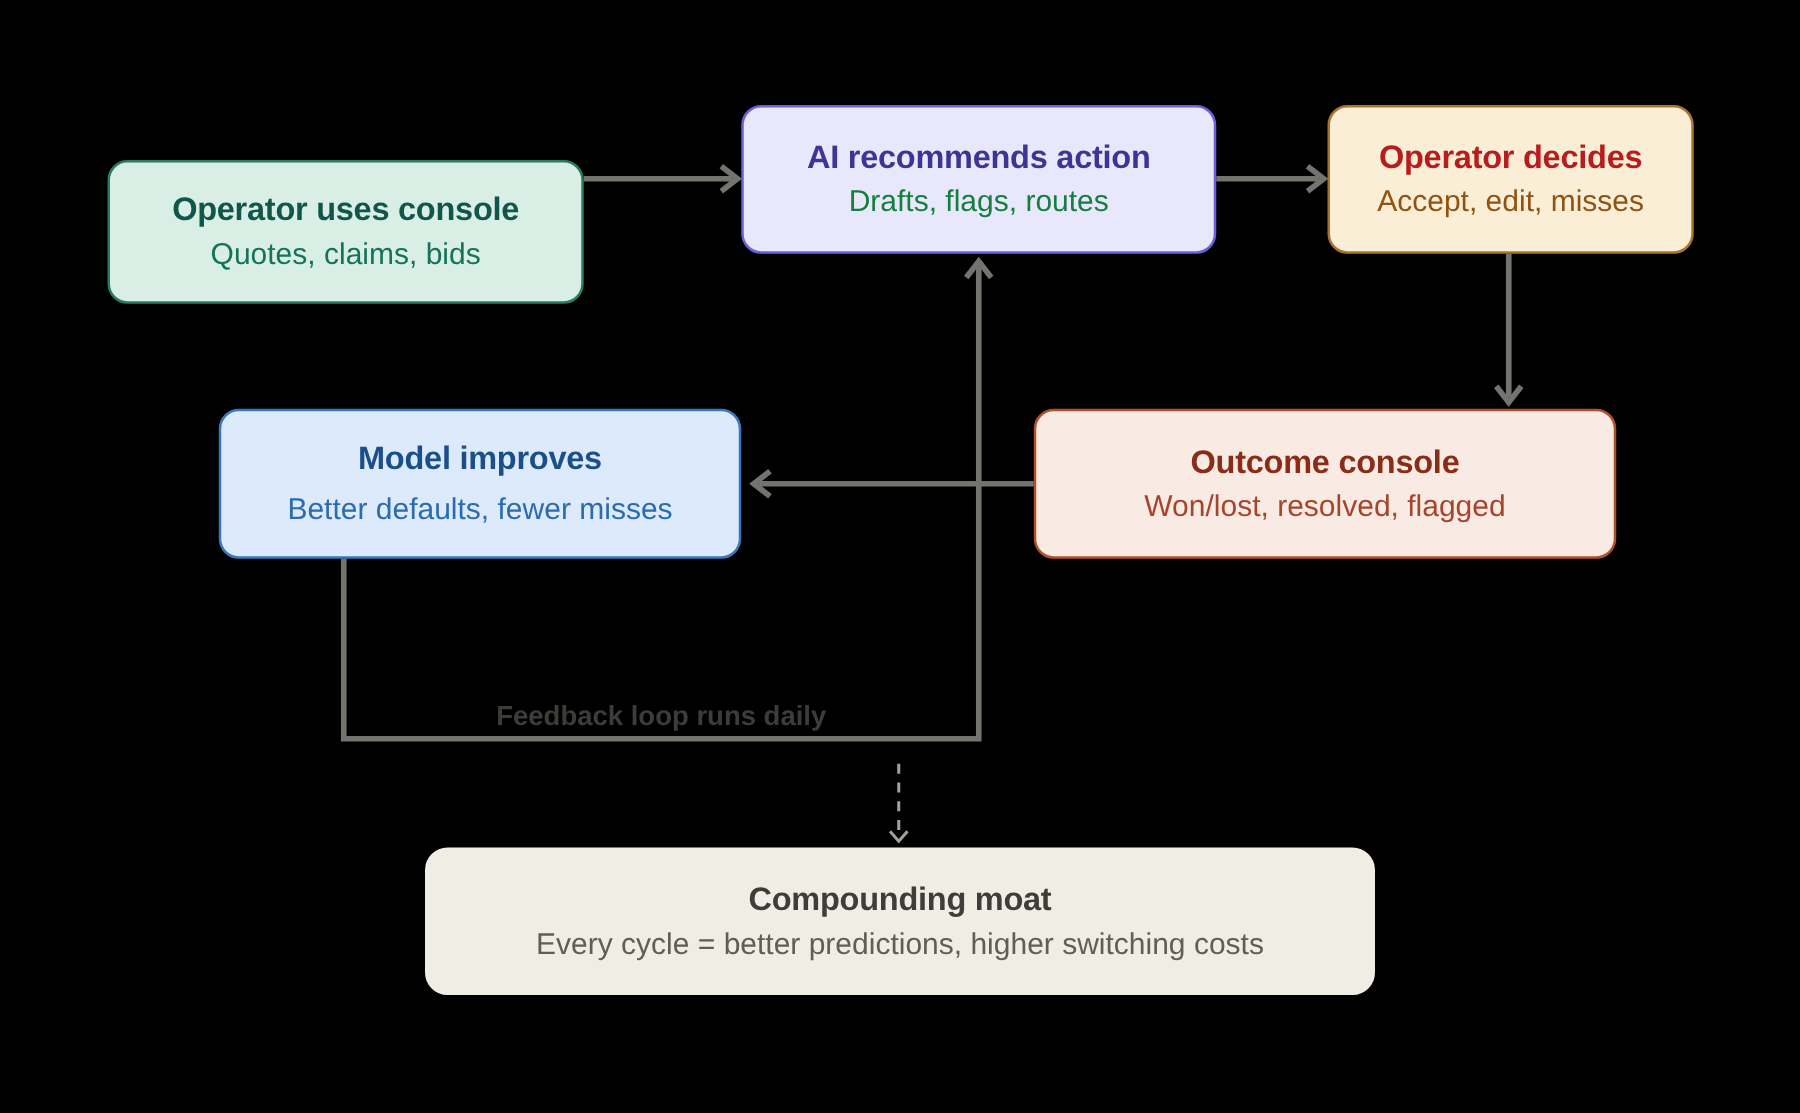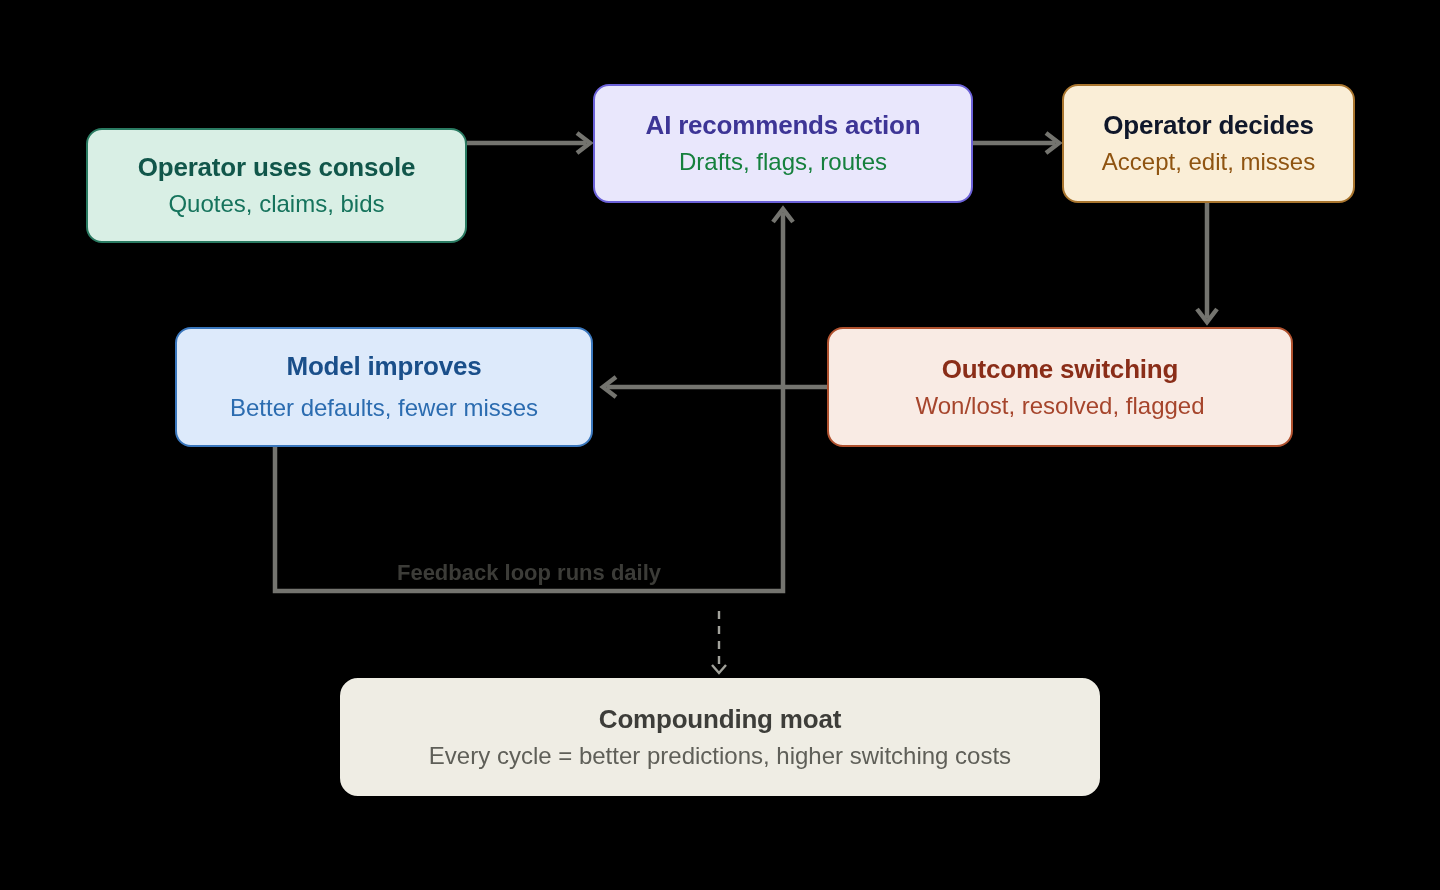--- a/index.html
+++ b/index.html
@@ -52,21 +52,21 @@
   }
   .node-green    { background: #d9efe5; border-color: #2a7b62; }
   .node-green  .title    { color: #11564a; }
   .node-green  .subtitle { color: #15735c; }
 
   .node-purple   { background: #e9e7fc; border-color: #6b61d8; }
   .node-purple .title    { color: #3d3596; }
   .node-purple .subtitle { color: #15803d; text-align: center; }
 
   .node-tan      { background: #faeed7; border-color: #a9752e; }
-  .node-tan    .title    { color: #0f172a; }
+  .node-tan    .title    { color: #b91c1c; }
   .node-tan    .subtitle { color: #8f5411; }
 
   .node-blue     { background: #ddeafb; border-color: #3a77bd; }
   .node-blue   .title    { color: #1a4f8a; }
   .node-blue   .subtitle { color: #2b6cb0; }
 
   .node-red      { background: #f9ebe4; border-color: #b0512e; }
   .node-red    .title    { color: #8a2d18; }
   .node-red    .subtitle { color: #a6452c; }
 
@@ -124,21 +124,21 @@
     <div class="title">Operator decides</div>
     <div class="subtitle">Accept, edit, misses</div>
   </div>
 
   <div class="node node-blue" style="left:175px; top:327px; width:418px; height:120px;gap:12px;">
     <div class="title">Model improves</div>
     <div class="subtitle">Better defaults, fewer misses</div>
   </div>
 
   <div class="node node-red" style="left:827px; top:327px; width:466px; height:120px;">
-    <div class="title">Outcome switching</div>
+    <div class="title">Outcome console</div>
     <div class="subtitle">Won/lost, resolved, flagged</div>
   </div>
 
   <div class="node node-cream" style="left:340px; top:678px; width:760px; height:118px;">
     <div class="title">Compounding moat</div>
     <div class="subtitle">Every cycle = better predictions, higher switching costs</div>
   </div>
 
   <div class="loop-label">Feedback loop runs daily</div>
 

